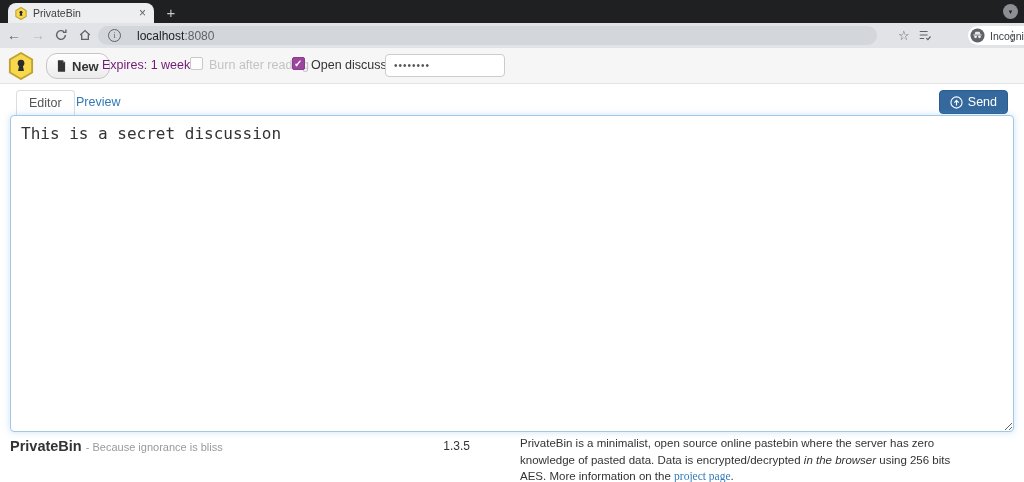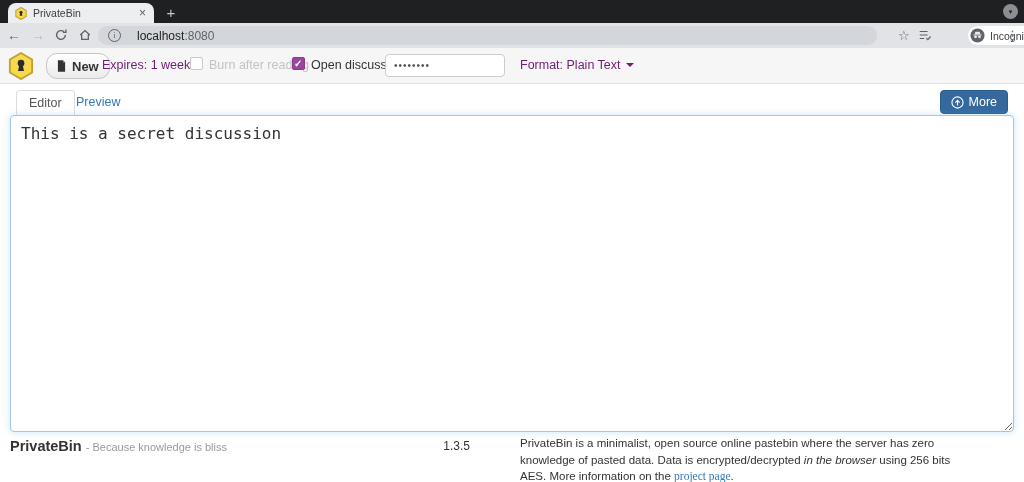--- a/index.html
+++ b/index.html
@@ -143,37 +143,36 @@
       <svg width="9" height="12" viewBox="0 0 10 13">
         <path d="M1 0h5.5L9 2.5V13H1z" fill="#333"></path>
         <path d="M6.5 0v2.5H9z" fill="#8a8a8a"></path>
       </svg>
       <span>New</span>
     </button>
     <span class="dd dd-expires"><span>Expires: 1 week</span><span class="caret"></span></span>
     <label class="chk chk-burn"><span class="cb"></span><span>Burn after reading</span></label>
     <label class="chk chk-disc"><span class="cb checked"></span><span>Open discussion</span></label>
     <input class="pw-input" type="text" value="••••••••" style="">
-    <span class="dd dd-format"><span>Format: Plain Text</span><span class="caret"></span></span>
   </div>
 
   <span class="etab etab-editor">Editor</span>
   <span class="etab etab-preview">Preview</span>
   <button class="btn-send">
     <svg width="13" height="13" viewBox="0 0 14 14">
       <circle cx="7" cy="7" r="6" fill="none" stroke="#fff" stroke-width="1.2"></circle>
       <path d="M7 10.2V5M4.7 7.1 7 4.6l2.3 2.5" fill="none" stroke="#fff" stroke-width="1.2"></path>
     </svg>
-    <span>More</span>
+    <span>Send</span>
   </button>
 
   <textarea class="paste-area" spellcheck="false" style="">This is a secret discussion</textarea>
 
   <div class="footer">
     <div class="f-brand">
       <span>PrivateBin</span>
-      <span class="f-tagline">- Because knowledge is bliss</span>
+      <span class="f-tagline">- Because ignorance is bliss</span>
     </div>
     <div class="f-version">1.3.5</div>
     <div class="f-about"><span>PrivateBin is a minimalist, open source online pastebin where the server has zero knowledge of pasted data. Data is encrypted/decrypted </span><span class="it">in the browser</span><span> using 256 bits AES. More information on the </span><a href="#" class="f-link">project page</a><span>.</span></div>
   </div>
 
 </div>
 
 </body></html>

